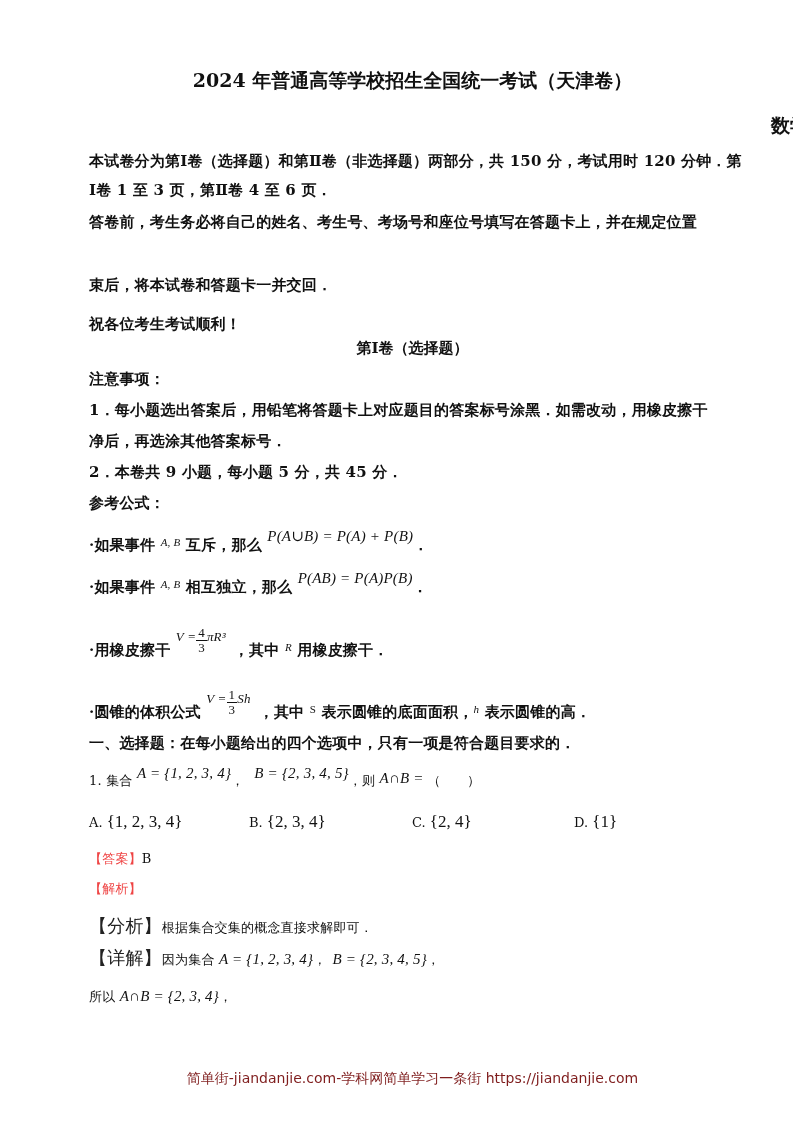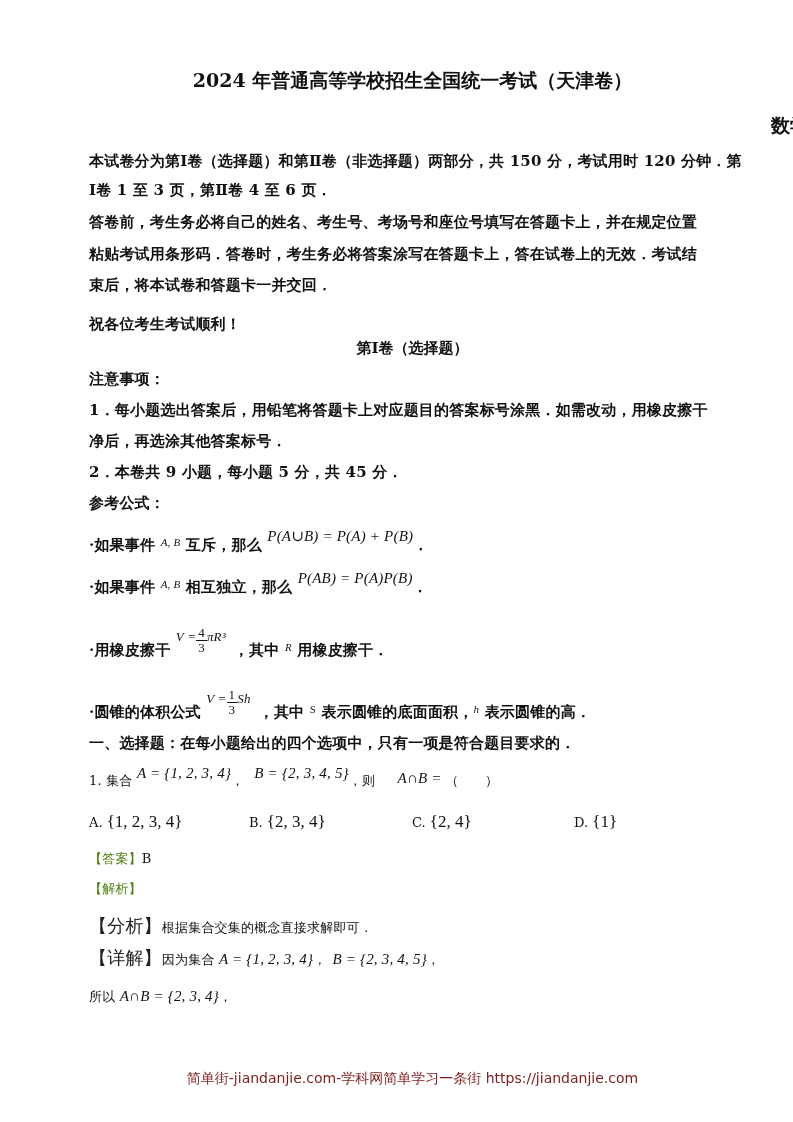--- a/index.html
+++ b/index.html
@@ -11,38 +11,37 @@
   .line { left: 73px; font-size: 15px; font-weight: bold; letter-spacing: 0.2px; }
   .center { left: 0; width: 793px; text-align: center; font-size: 15px; font-weight: bold; }
   .math { font-family: "Liberation Serif", "DejaVu Serif", serif; font-style: italic; font-weight: normal; }
   .math-up { font-family: "Liberation Serif", "DejaVu Serif", serif; font-weight: normal; font-style: normal; }
   .sup-formula { position: relative; top: -9px; font-size: 15px; }
   .frac { display: inline-block; vertical-align: middle; text-align: center; font-family: "Liberation Serif", serif; font-weight: normal; font-size: 13px; position: relative; top: -10px; }
   .frac .num { display: block; border-bottom: 1px solid #111; padding: 0 2px; line-height: 14px; }
   .frac .den { display: block; line-height: 14px; }
   .normal { font-weight: normal; font-size: 13px; }
   .opt { position: absolute; font-size: 13px; font-weight: normal; }
-  .tag-blue { color: #4d7c0f; font-weight: normal; font-size: 13px; }
+  .tag-blue { color: #ef4444; font-weight: normal; font-size: 13px; }
   .tag-black { color: #222; font-weight: normal; font-size: 18px; }
   .small-it { font-family: "Liberation Serif", serif; font-style: italic; font-weight: normal; font-size: 11px; position: relative; top: -4px; }
   .footer { left: 0; width: 793px; text-align: center; top: 1070px; font-family: "DejaVu Sans", "Liberation Sans", sans-serif; font-size: 14px; color: #7f1d1d; }
   .brace { font-family: "Liberation Serif", serif; font-weight: normal; font-size: 17px; }
 </style>
 </head>
 <body>
 
 <div class="page">
 
   <div class="abs title">2024 年普通高等学校招生全国统一考试（天津卷）</div>
   <div class="abs subject">数学</div>
 
   <div class="abs line" style="top:152px;">本试卷分为第Ⅰ卷（选择题）和第Ⅱ卷（非选择题）两部分，共 150 分，考试用时 120 分钟．第</div>
   <div class="abs line" style="top:181px;">Ⅰ卷 1 至 3 页，第Ⅱ卷 4 至 6 页．</div>
   <div class="abs line" style="top:213px;">答卷前，考生务必将自己的姓名、考生号、考场号和座位号填写在答题卡上，并在规定位置</div>
-  <div class="abs line" style="top:245px;">粘贴考试用条形码．答卷时，考生务必将答案涂写在答题卡上，答在试卷上的无效．考试结</div>
   <div class="abs line" style="top:276px;">束后，将本试卷和答题卡一并交回．</div>
   <div class="abs line" style="top:307px;margin-top:8px;">祝各位考生考试顺利！</div>
 
   <div class="abs center" style="top:339px;">第Ⅰ卷（选择题）</div>
 
   <div class="abs line" style="top:370px;">注意事项：</div>
   <div class="abs line" style="top:401px;">1．每小题选出答案后，用铅笔将答题卡上对应题目的答案标号涂黑．如需改动，用橡皮擦干</div>
   <div class="abs line" style="top:432px;">净后，再选涂其他答案标号．</div>
   <div class="abs line" style="top:463px;">2．本卷共 9 小题，每小题 5 分，共 45 分．</div>
   <div class="abs line" style="top:494px;">参考公式：</div>
@@ -59,21 +58,21 @@
     <span>·用橡皮擦干 </span><span class="math" style="position:relative;top:-14px;font-size:13px;">V =</span><span class="frac"><span class="num">4</span><span class="den">3</span></span><span class="math" style="position:relative;top:-14px;font-size:13px;">πR³</span><span style="margin-left:8px;">，其中 </span><span class="small-it">R</span><span> 用橡皮擦干．</span>
   </div>
 
   <div class="abs line" style="top:698px;">
     <span>·圆锥的体积公式 </span><span class="math" style="position:relative;top:-14px;font-size:13px;">V =</span><span class="frac"><span class="num">1</span><span class="den">3</span></span><span class="math" style="position:relative;top:-14px;font-size:13px;">Sh</span><span style="margin-left:8px;">，其中 </span><span class="math-up" style="font-size:11px;position:relative;top:-4px;">S</span><span> 表示圆锥的底面面积，</span><span class="small-it">h</span><span> 表示圆锥的高．</span>
   </div>
 
   <div class="abs line" style="top:734px;">一、选择题：在每小题给出的四个选项中，只有一项是符合题目要求的．</div>
 
   <div class="abs line normal" style="top:772px;">
-    <span>1. 集合 </span><span class="math" style="font-size:15px;position:relative;top:-7px;">A = {1, 2, 3, 4}</span><span>，</span><span class="math" style="font-size:15px;position:relative;top:-7px;margin-left:10px;">B = {2, 3, 4, 5}</span><span>，则 </span><span class="math" style="font-size:15px;position:relative;top:-2px;margin-left:18px;">A∩B =</span><span style="margin-left:4px;">（　　）</span>
+    <span>1. 集合 </span><span class="math" style="font-size:15px;position:relative;top:-7px;">A = {1, 2, 3, 4}</span><span>，</span><span class="math" style="font-size:15px;position:relative;top:-7px;margin-left:10px;">B = {2, 3, 4, 5}</span><span>，则 </span><span class="math" style="font-size:15px;position:relative;top:-2px;">A∩B =</span><span style="margin-left:4px;">（　　）</span>
   </div>
 
   <div class="opt" style="left:73px;top:812px;">
     <span>A.</span>
     <span class="brace">{1, 2, 3, 4}</span>
   </div>
   <div class="opt" style="left:233px;top:812px;">
     <span>B.</span>
     <span class="brace">{2, 3, 4}</span>
   </div>

